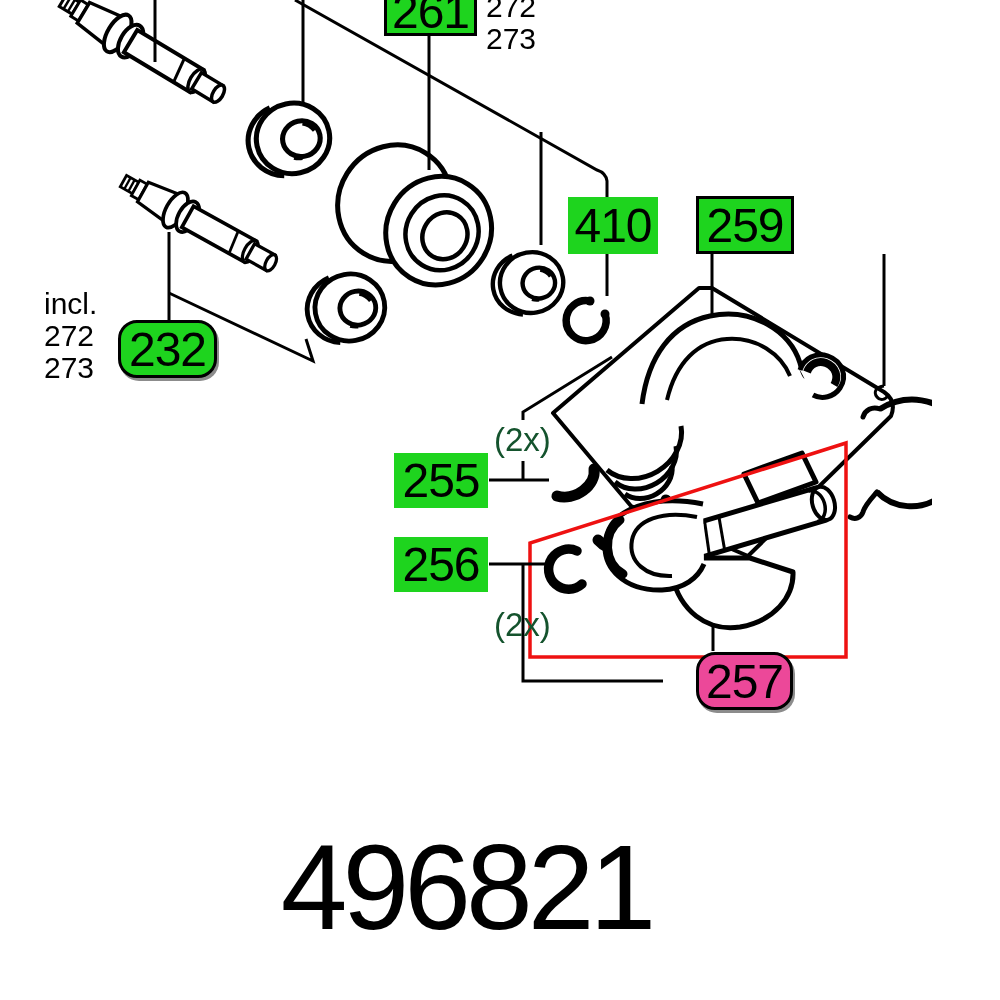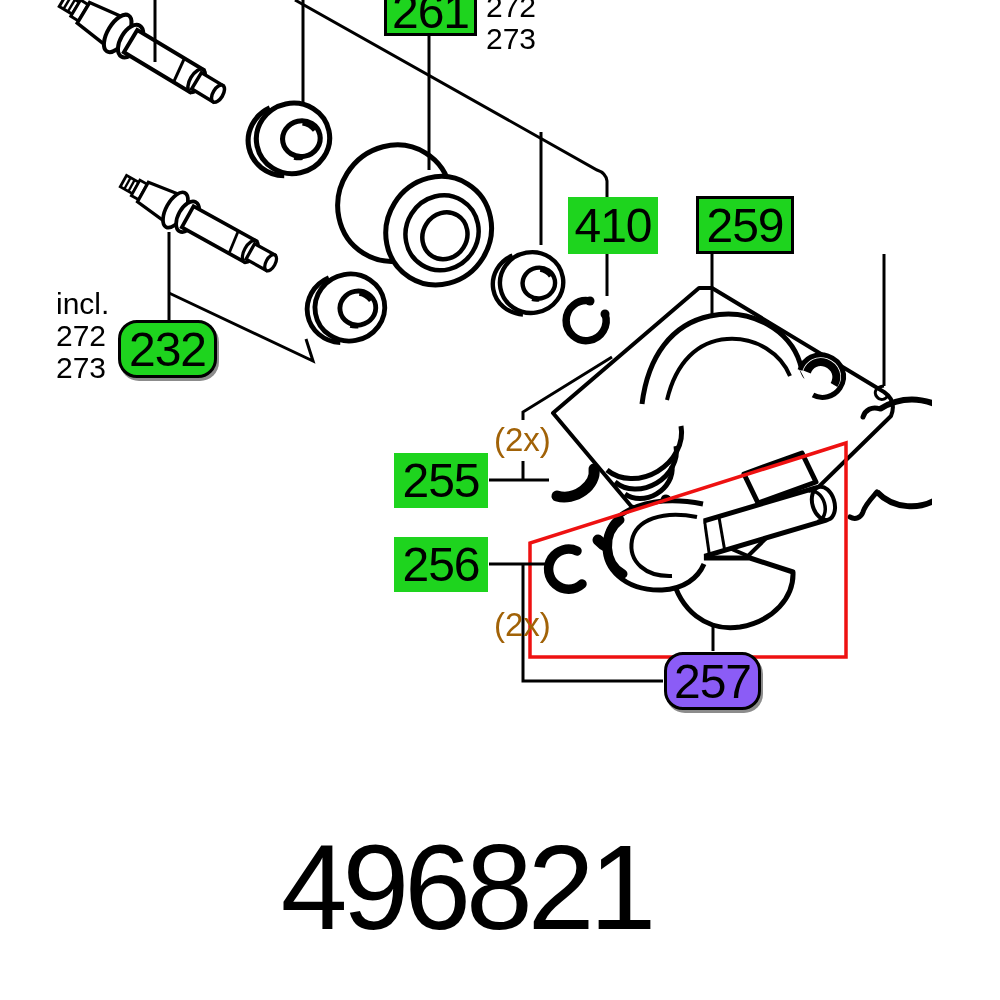--- a/index.html
+++ b/index.html
@@ -7,25 +7,25 @@
     position:relative;width:932px;height:1000px;background:#fff;overflow:hidden;
     font-family:"Liberation Sans","DejaVu Sans",sans-serif;
   }
   .canvas svg{position:absolute;left:0;top:0;}
   .lbl{
     position:absolute;display:flex;align-items:center;justify-content:center;
     font-size:48px;letter-spacing:-1px;color:#000;box-sizing:border-box;
     font-family:"Liberation Sans","DejaVu Sans",sans-serif;
   }
   .lbl.green{background:#1ed41e;}
-  .lbl.red{background:#8b5cf6;}
+  .lbl.red{background:#ec4899;margin-left:32px;}
   .lbl.bordered{border:3px solid #000;}
   .lbl.shadowed{box-shadow:2px 3px 0 rgba(0,0,0,0.45);border-radius:19px;}
   .note{position:absolute;font-size:30px;line-height:32px;color:#000;}
-  .qty{position:absolute;font-size:33px;color:#a16207;}
+  .qty{position:absolute;font-size:33px;color:#14532d;}
   .product-code{
     position:absolute;left:0;top:818px;width:100%;text-align:center;
     font-size:120px;font-weight:normal;letter-spacing:-5px;color:#000;
   }
 </style>
 </head>
 <body>
 
 <div class="canvas">
 
@@ -133,21 +133,21 @@
   </svg>
 
   <div class="lbl green bordered" style="left:384px;top:-14px;width:93px;height:50px">261</div>
   <div class="lbl green" style="left:568px;top:197px;width:90px;height:57px">410</div>
   <div class="lbl green bordered" style="left:696px;top:196px;width:98px;height:58px">259</div>
   <div class="lbl green bordered shadowed" style="left:118px;top:320px;width:99px;height:58px">232</div>
   <div class="lbl green" style="left:394px;top:453px;width:94px;height:55px">255</div>
   <div class="lbl green" style="left:394px;top:537px;width:94px;height:55px">256</div>
   <div class="lbl red bordered shadowed" style="left:664px;top:652px;width:97px;height:58px">257</div>
 
-  <div class="note" style="left:56px;top:288px">
+  <div class="note" style="left:44px;top:288px">
     <div>incl.</div>
     <div>272</div>
     <div>273</div>
   </div>
   <div class="note" style="left:486px;top:-9px">
     <div>272</div>
     <div>273</div>
   </div>
   <div class="qty" style="left:494px;top:421px">(2x)</div>
   <div class="qty" style="left:494px;top:606px">(2x)</div>

